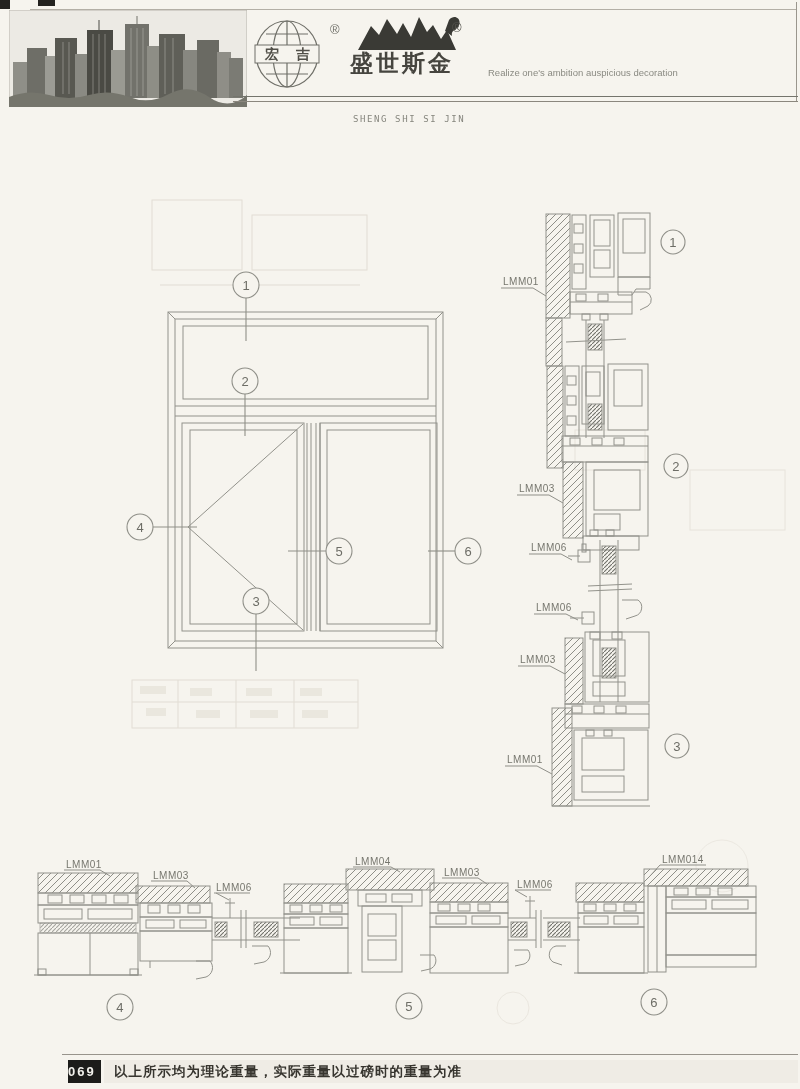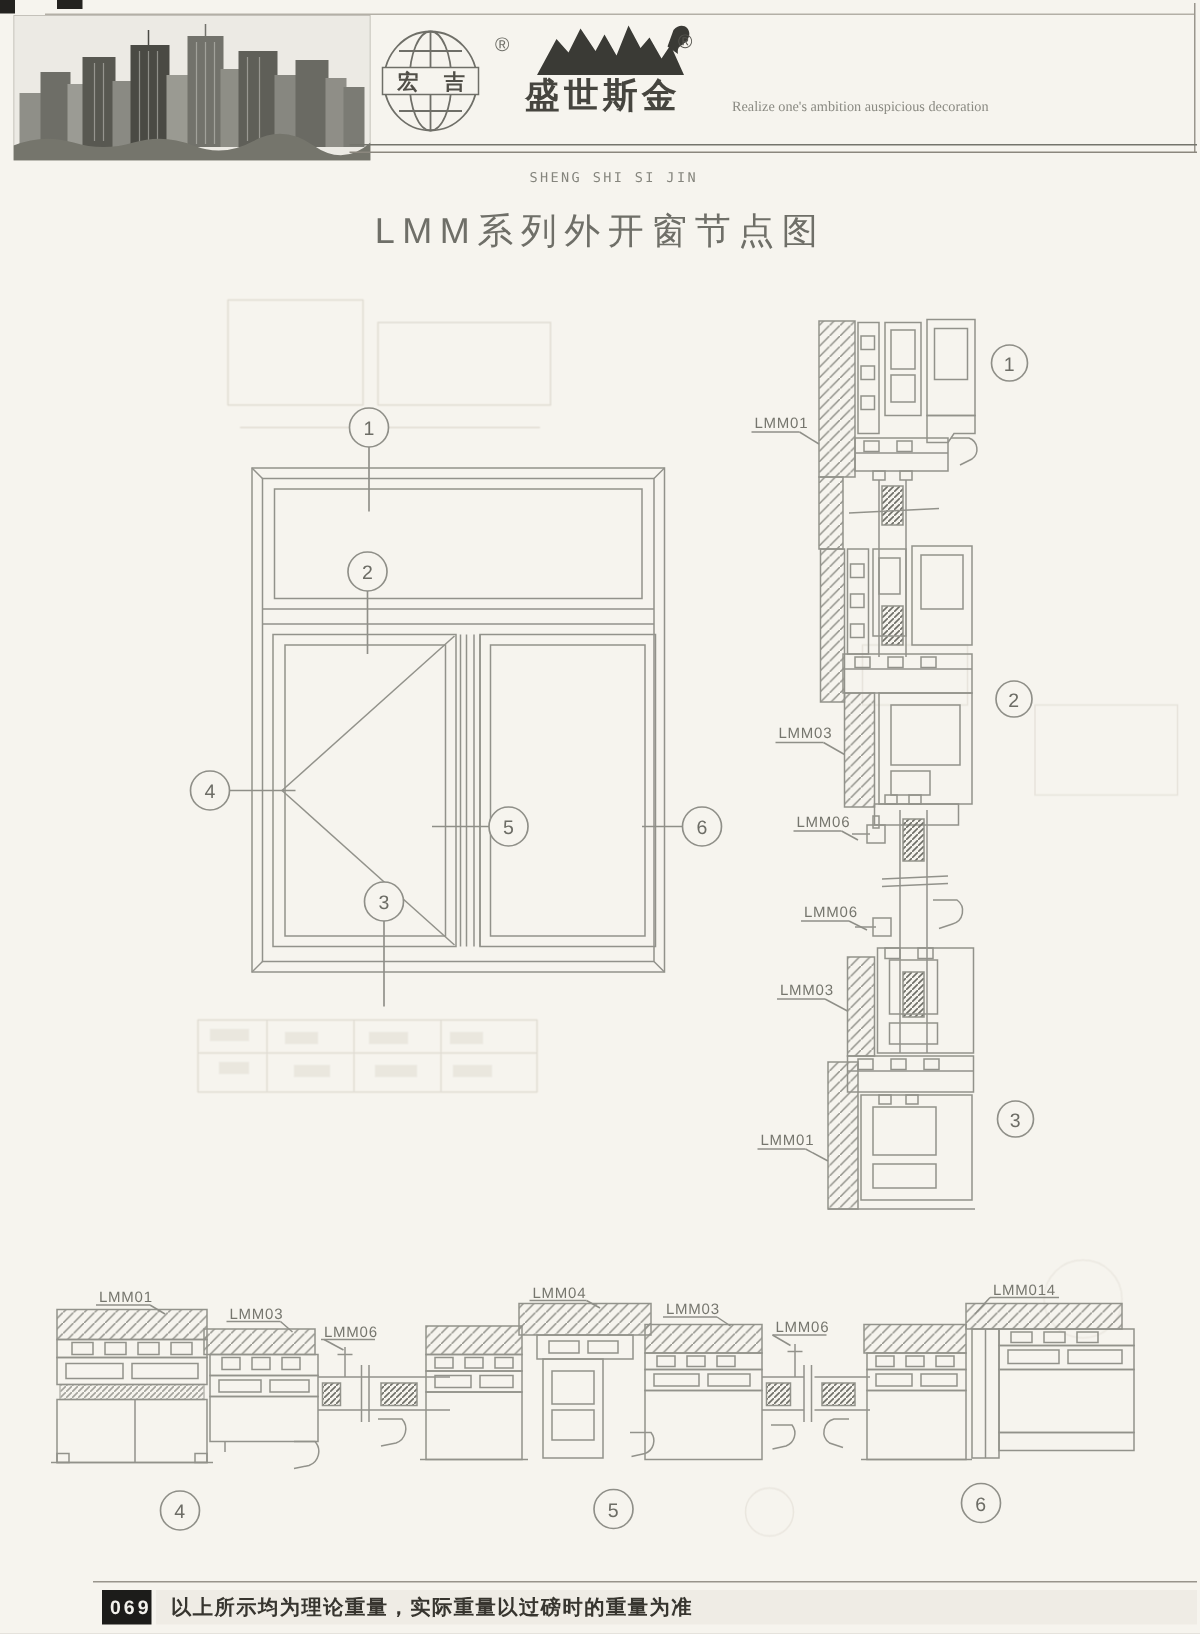--- a/index.html
+++ b/index.html
@@ -14,31 +14,31 @@
   #right-edge{left:796px;top:2px;width:0;height:100px;border-left:1px solid #9a968d;}
   #globe-logo{left:254px;top:19px;width:66px;height:70px;}
   #globe-reg{left:330px;top:22px;font-size:13px;color:#6f6f68;}
   #mtn-logo{left:352px;top:15px;width:114px;height:36px;}
   #mtn-reg{left:452px;top:20px;font-size:13px;color:#55544e;}
   #brand-cn{left:350px;top:48px;width:120px;font-size:23px;font-weight:bold;letter-spacing:3px;
             color:#46453f;white-space:nowrap;}
   #brand-en{left:353px;top:75px;font-size:9px;letter-spacing:1.6px;color:#85857d;
             font-family:"DejaVu Sans Mono",monospace;white-space:nowrap;margin-top:39px;}
   #slogan-cn{left:487px;top:30px;font-size:29px;font-weight:bold;letter-spacing:1px;color:#504f49;white-space:nowrap;}
-  #slogan-en{left:488px;top:67px;font-size:9.5px;color:#8a8a82;font-family:Liberation Serif, serif;white-space:nowrap;}
+  #slogan-en{left:488px;top:67px;font-size:9.5px;color:#8a8a82;font-family:Liberation Sans, sans-serif;white-space:nowrap;}
   #hdr-rule1{left:233px;top:96px;width:565px;height:0;border-top:1.5px solid #74746c;}
   #hdr-rule2{left:233px;top:101px;width:565px;height:0;border-top:1px solid #8b877e;}
   
   #page-title{left:0;top:138px;width:800px;text-align:center;font-size:24px;letter-spacing:5px;
               color:#6f6f68;white-space:nowrap;}
   
   #footer-rule{left:62px;top:1054px;width:736px;height:0;border-top:1px solid #98948c;}
   #footer-bar{left:104px;top:1060px;width:694px;height:23px;background:#efece5;}
   #page-num{left:68px;top:1060px;width:33px;height:23px;background:#1c1c1a;color:#f2f1ec;
-            font-size:13px;font-weight:bold;letter-spacing:2px;text-align:right;line-height:23px;}
+            font-size:13px;font-weight:bold;letter-spacing:2px;text-align:left;line-height:23px;}
   #footer-note{left:114px;top:1060px;height:23px;line-height:23px;font-size:13.5px;font-weight:bold;
                color:#37352f;letter-spacing:1px;white-space:nowrap;}
   svg text{stroke:none;}
 </style>
 </head>
 <body>
 
 <div id="page">
 
   <div class="abs" id="corner-mark"></div>
@@ -99,21 +99,20 @@
     <path d="M6,35 L19,11 L27,20 L35,4 L45,19 L51,8 L59,22 L67,2 L75,17 L81,10 L89,24 L95,15 L104,35 Z" fill="#3a3a35"></path>
     <path d="M97,5 c6,-7 14,0 9,7 c-3,4 -7,3 -6,9 l-7,-5 z" fill="#3a3a35"></path>
   </svg>
   <div class="abs" id="mtn-reg">®</div>
   <div class="abs" id="brand-cn">盛世斯金</div>
   <div class="abs" id="brand-en">SHENG SHI SI JIN</div>
   <div class="abs" id="slogan-en">Realize one's ambition auspicious decoration</div>
   <div class="abs" id="hdr-rule1"></div>
   <div class="abs" id="hdr-rule2"></div>
 
-  <div class="abs" id="page-title">LMM系列外开窗节点图</div>
 
   <svg class="abs" style="left:0;top:0" width="800" height="1089" viewBox="0 0 800 1089">
     <defs>
       <pattern id="hatch" width="7" height="7" patternUnits="userSpaceOnUse">
         <path d="M-1,8 L8,-1" stroke="#8f8f88" stroke-width="1" fill="none"></path>
       </pattern>
       <pattern id="hatchD" width="4" height="4" patternUnits="userSpaceOnUse">
         <path d="M-1,5 L5,-1" stroke="#6f6f68" stroke-width="1.1" fill="none"></path>
       </pattern>
     </defs>

